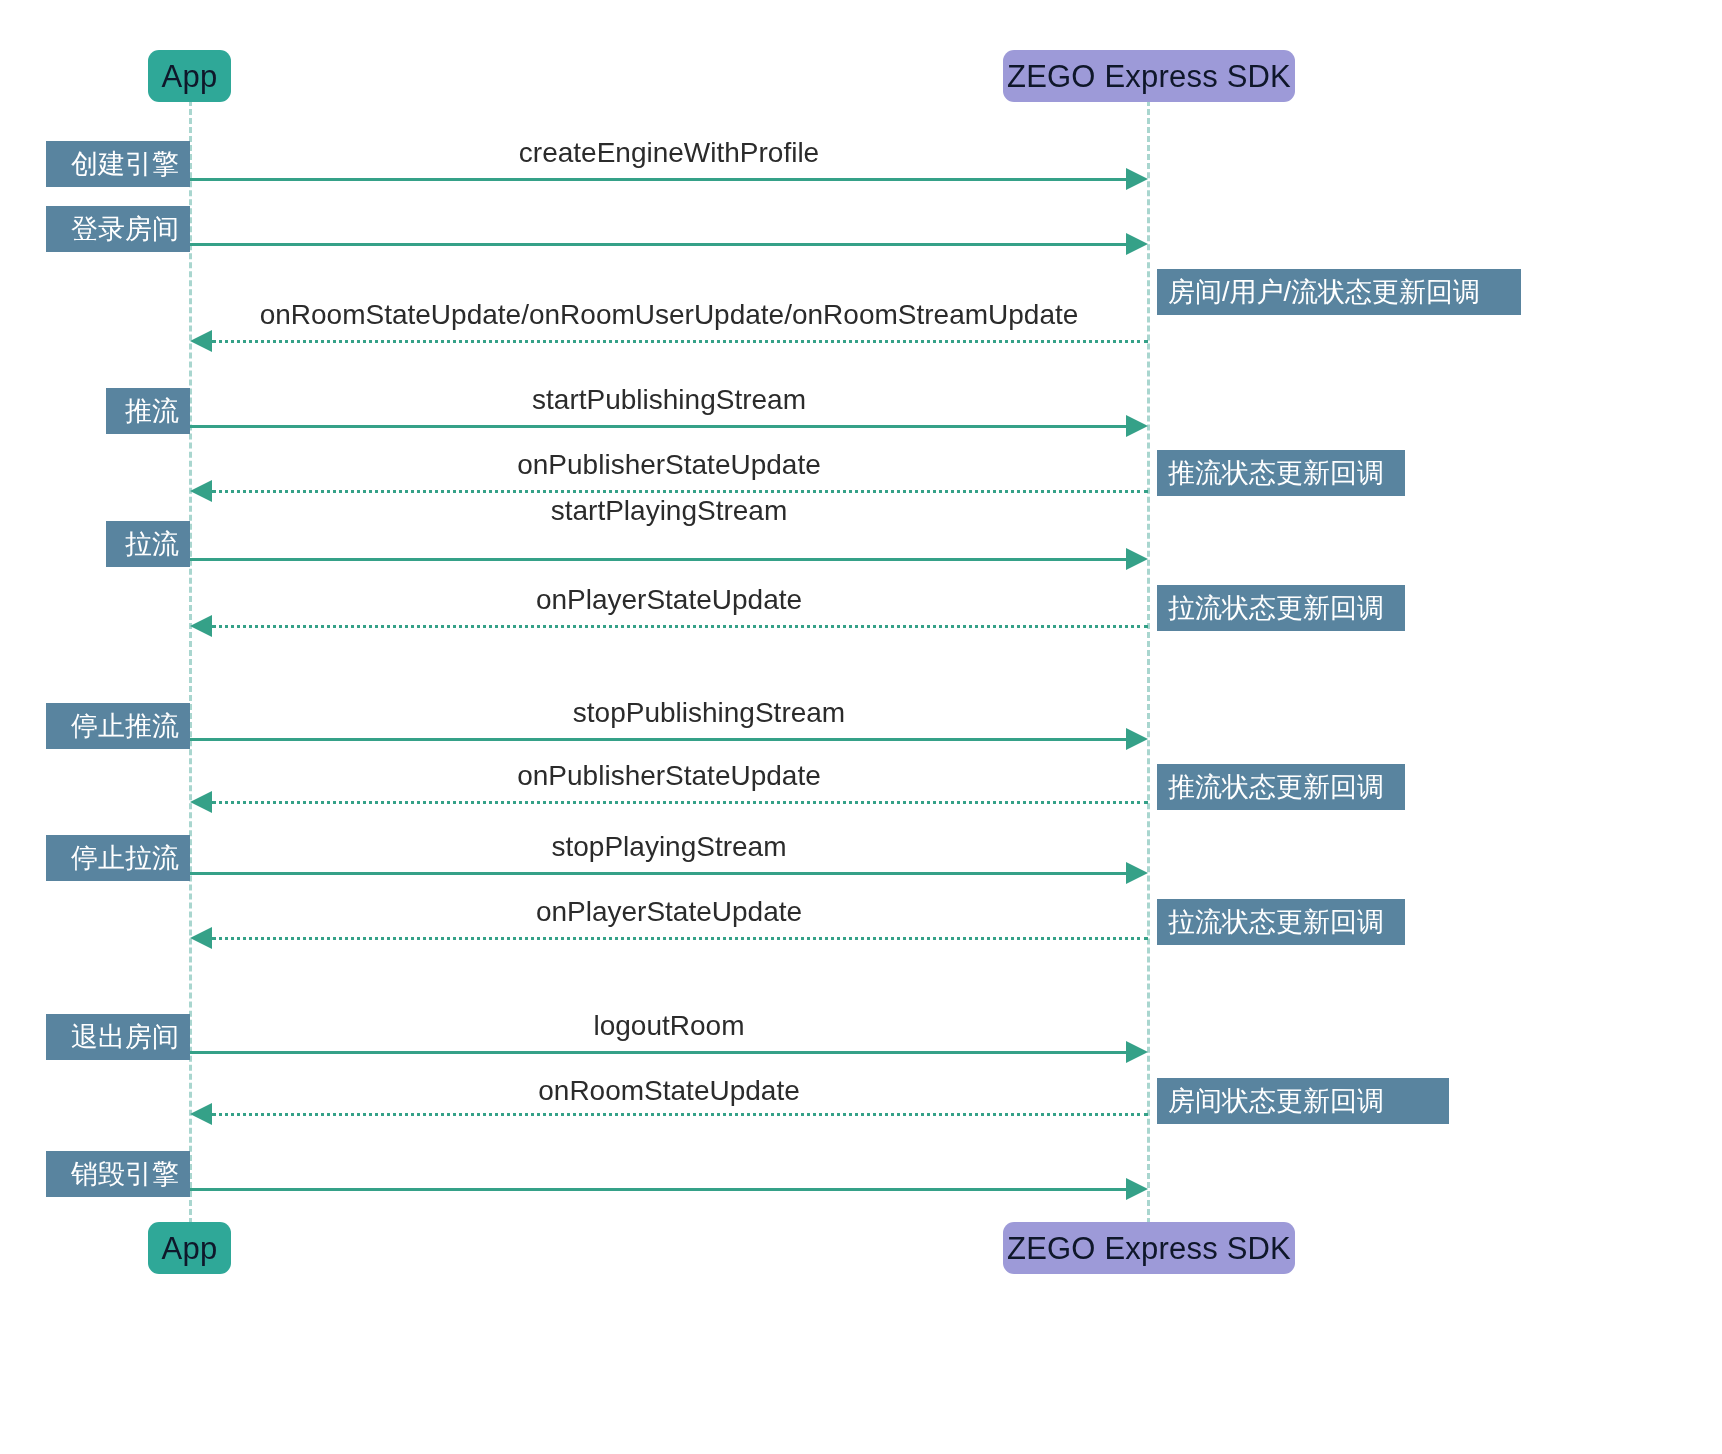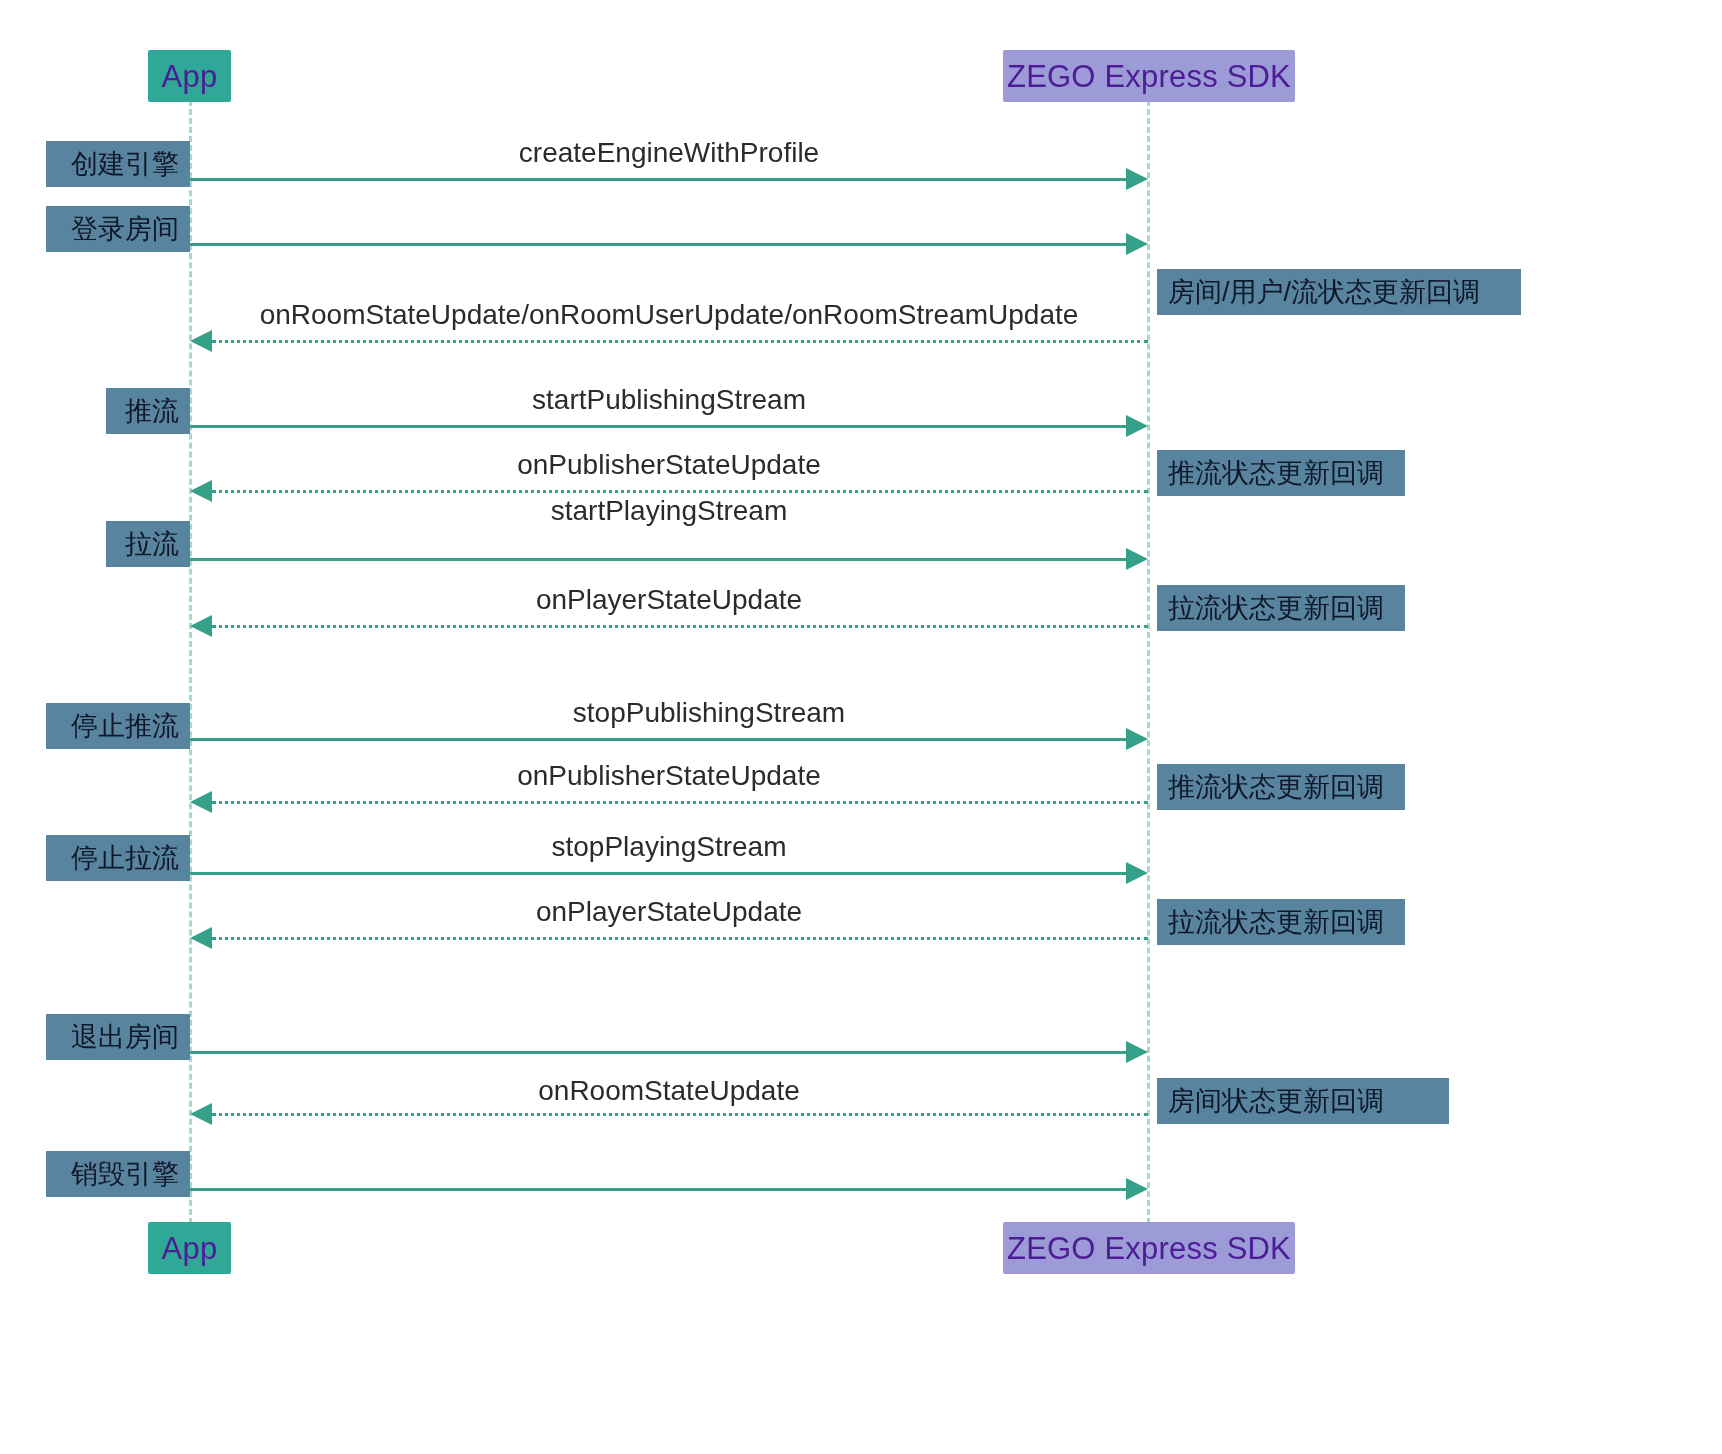--- a/index.html
+++ b/index.html
@@ -18,22 +18,22 @@
     background: #ffffff;
     overflow: hidden;
   }
 
   
   .actor-box {
     position: absolute;
     display: flex;
     align-items: center;
     justify-content: center;
-    border-radius: 2px;
-    color: #4c1d95;
+    border-radius: 11px;
+    color: #0f172a;
     font-size: 31px;
     line-height: 1;
     letter-spacing: 0.2px;
     white-space: nowrap;
     box-sizing: border-box;
   }
   .actor-app   { background: #2fa898; }
   .actor-sdk   { background: #9d9ad8; }
 
   
@@ -43,21 +43,21 @@
     border-left: 3px dashed #a9d6cf;
   }
 
   
   .tag {
     position: absolute;
     display: flex;
     align-items: center;
     justify-content: center;
     background: #59849f;
-    color: #0f172a;
+    color: #ffffff;
     font-size: 27px;
     line-height: 1;
     height: 46px;
     padding: 0 11px;
     white-space: nowrap;
     box-sizing: border-box;
   }
   .tag-left  { justify-content: flex-end; }
   .tag-right { justify-content: flex-start; }
 
@@ -181,20 +181,21 @@
   <div class="tag tag-right" style="left:1157px; top:899px; width:248px;">
     <span>拉流状态更新回调</span>
   </div>
   <div class="msg-label" style="left:190px; top:898px; width:958px;">onPlayerStateUpdate</div>
   <div class="msg-line dotted" style="left:212px; top:937px; width:936px;"></div>
   <div class="arrow-head arrow-left" style="left:190px; top:927px;"></div>
 
   <div class="tag tag-left" style="left:46px; top:1014px; width:144px;">
     <span>退出房间</span>
   </div>
+  <div class="msg-label" style="left:190px; top:1012px; width:958px;">logoutRoom</div>
   <div class="msg-line solid" style="left:190px; top:1051px; width:936px;"></div>
   <div class="arrow-head arrow-right" style="left:1126px; top:1041px;"></div>
 
   <div class="tag tag-right" style="left:1157px; top:1078px; width:292px;">
     <span>房间状态更新回调</span>
   </div>
   <div class="msg-label" style="left:190px; top:1077px; width:958px;">onRoomStateUpdate</div>
   <div class="msg-line dotted" style="left:212px; top:1113px; width:936px;"></div>
   <div class="arrow-head arrow-left" style="left:190px; top:1103px;"></div>
 

